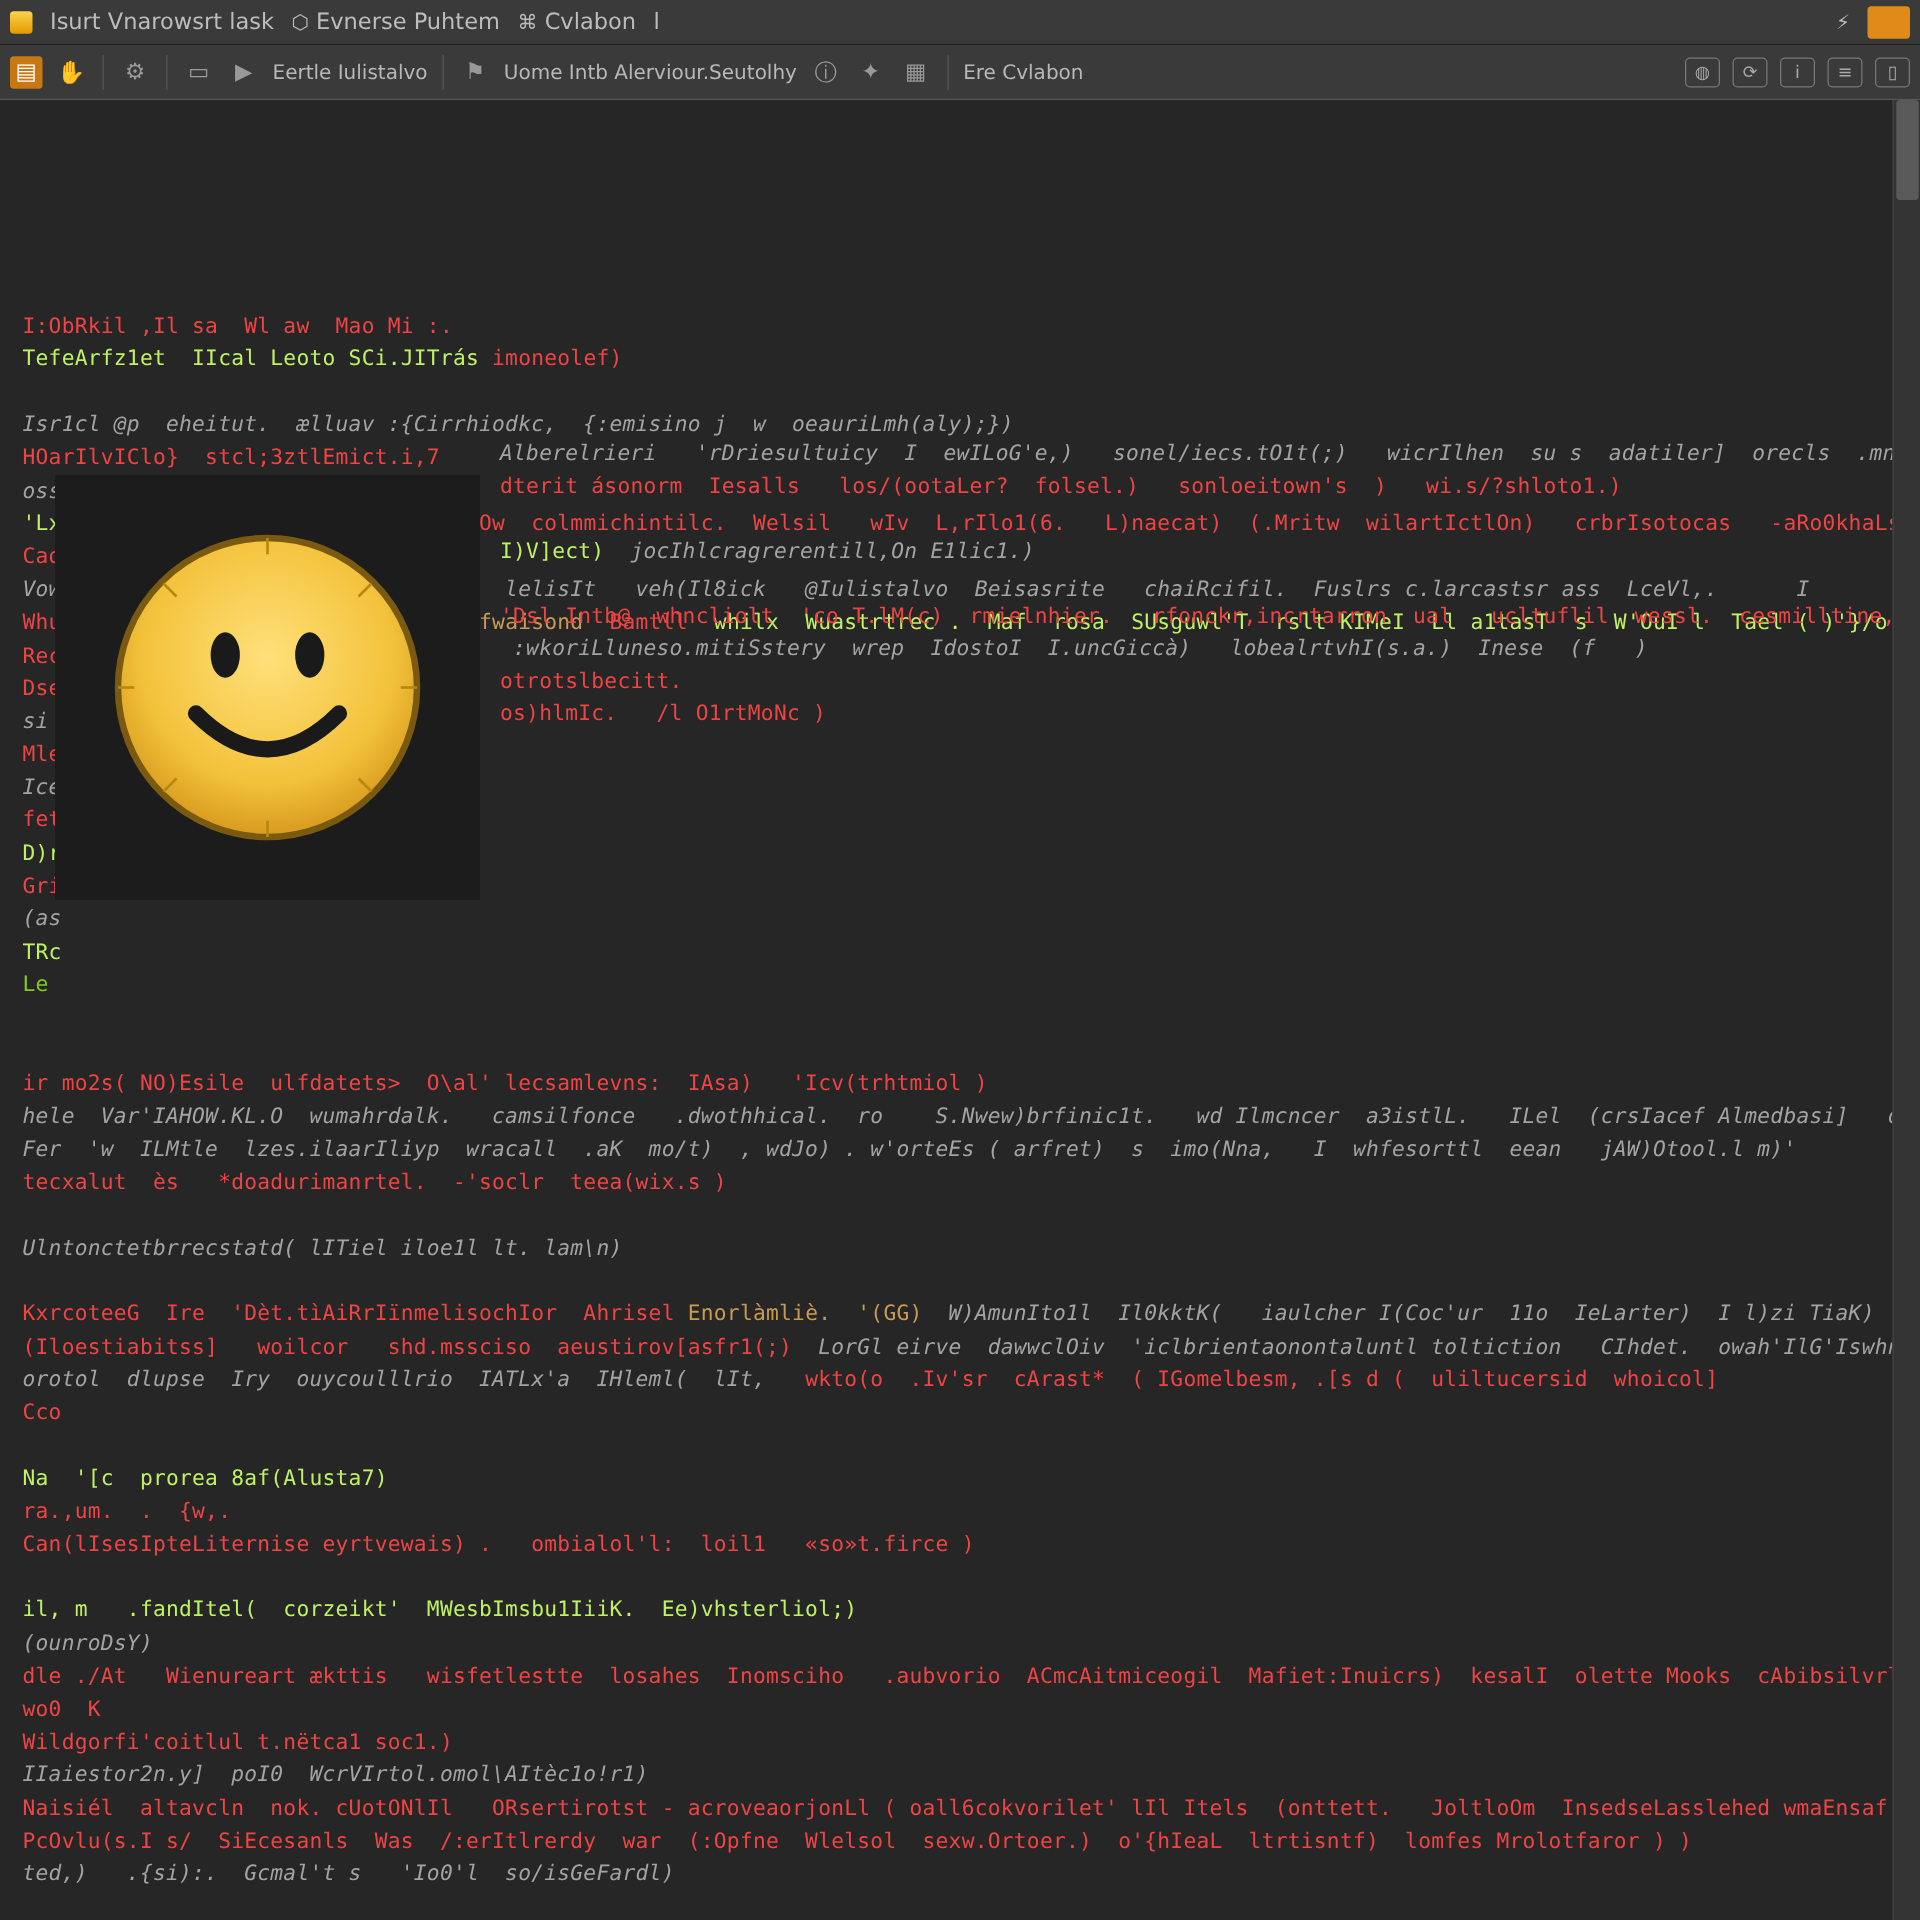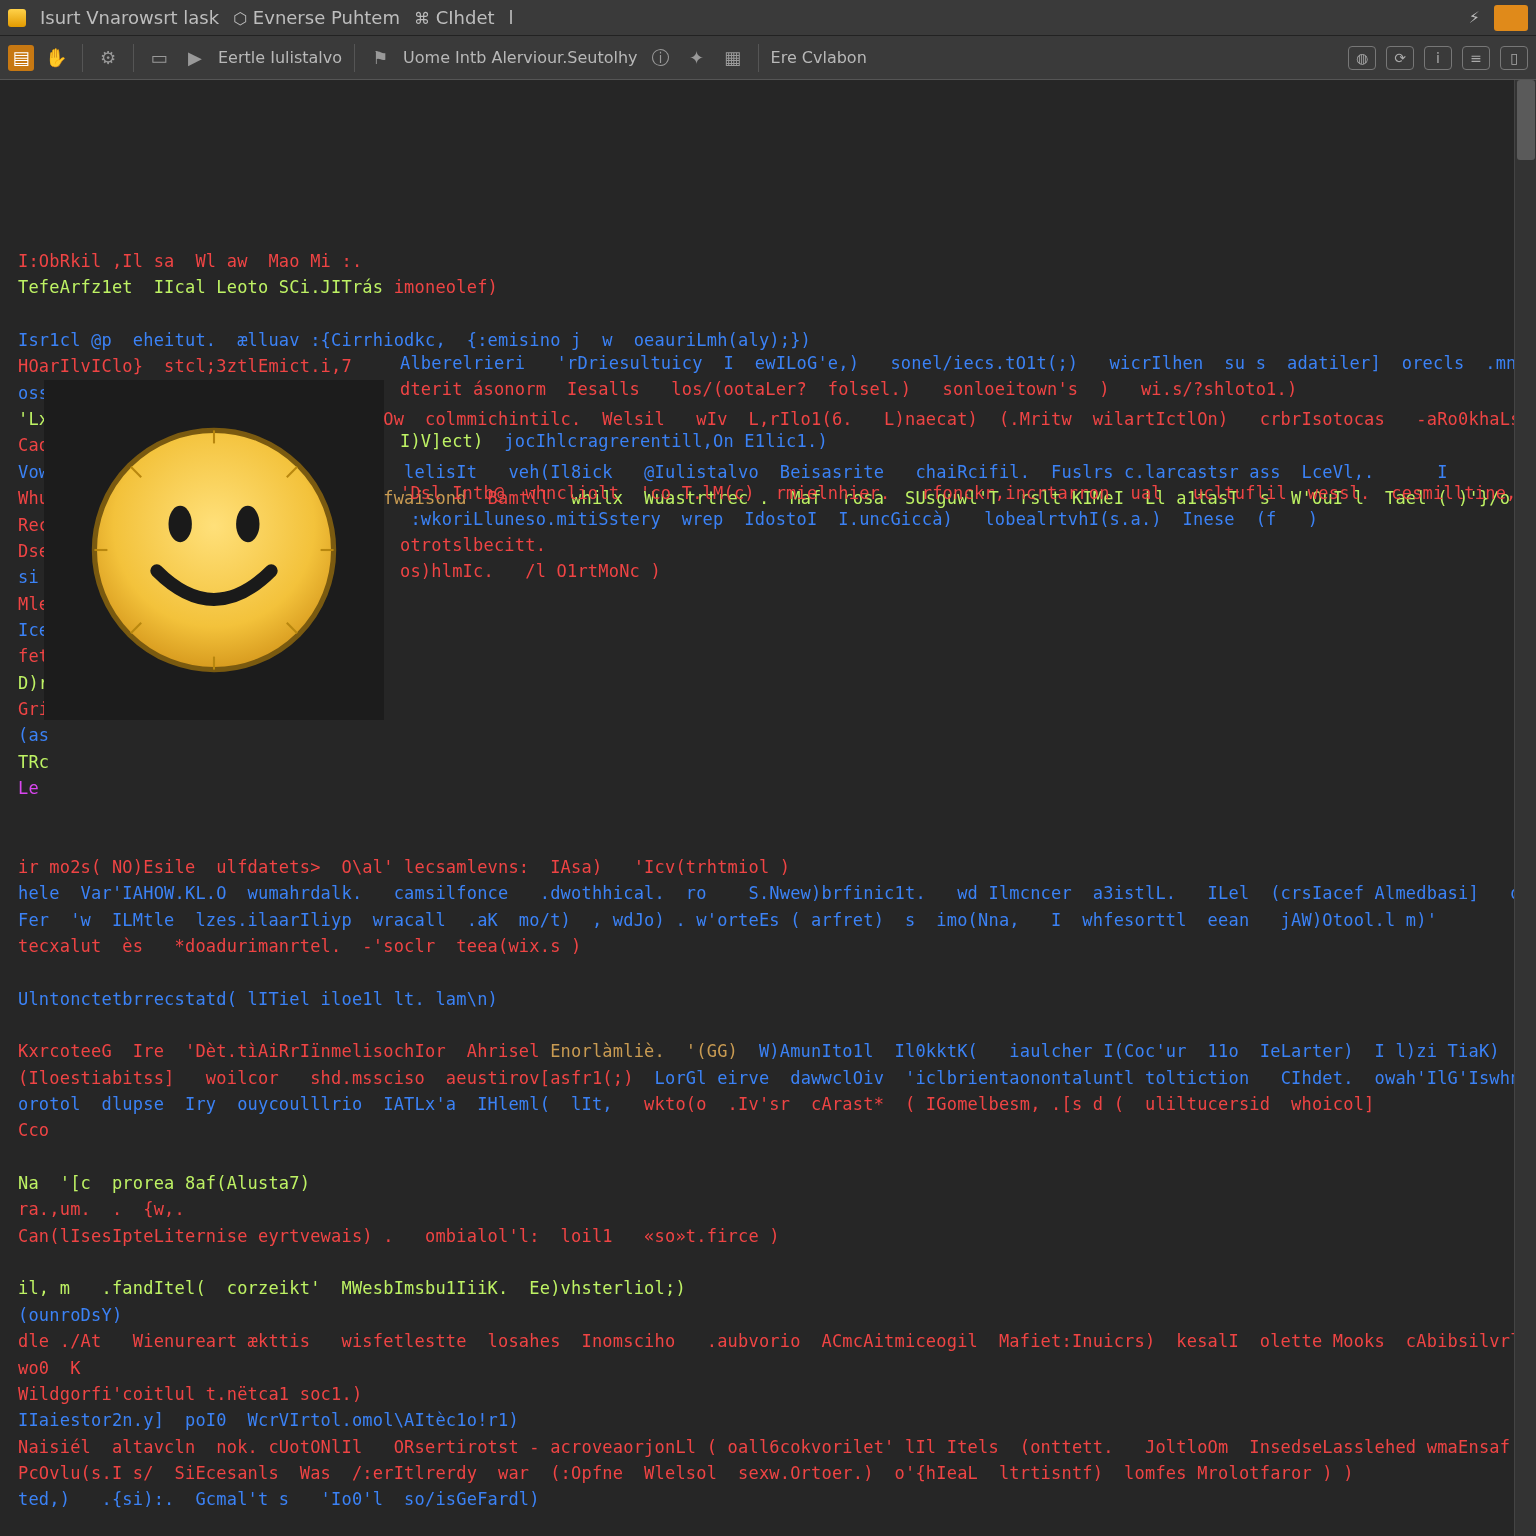--- a/index.html
+++ b/index.html
@@ -82,22 +82,22 @@
   background: #333;
   border-left: 1px solid #444;
   position: relative;
 }
 .scroll-thumb {
   position: absolute; top: 0; left: 2px;
   width: 18px; height: 80px;
   background: #5a5a5a; border-radius: 3px;
 }
 
-.t-g { color: #3b82f6; }       
-.t-lg { color: #d946ef; }      
+.t-g { color: #a3a3a3; font-style: italic; }       
+.t-lg { color: #84cc16; }      
 .t-t { color: #bef264; }       
 .t-o { color: #c99b52; }       
 .t-w { color: #ef4444; }          
 
 .smiley {
   position: absolute;
   left: 44px; top: 300px;
   width: 340px; height: 340px;
   background: #1c1c1c;
   display: flex; align-items: center; justify-content: center;
@@ -112,21 +112,21 @@
 
 <div class="menubar">
   <span class="app-icon"></span>
   <span>Isurt Vnarowsrt lask</span>
   <span>
     <span class="menu-glyph">⬡</span>
     <span>Evnerse Puhtem</span>
   </span>
   <span>
     <span class="menu-glyph">⌘</span>
-    <span>CIhdet</span>
+    <span>Cvlabon</span>
   </span>
   <span>l</span>
   <span class="spacer"></span>
   <span class="menu-glyph">⚡</span>
   <span class="orange-btn"></span>
 </div>
 
 <div class="toolbar">
   <span class="tb-icon orange">▤</span>
   <span class="tb-icon">✋</span>

